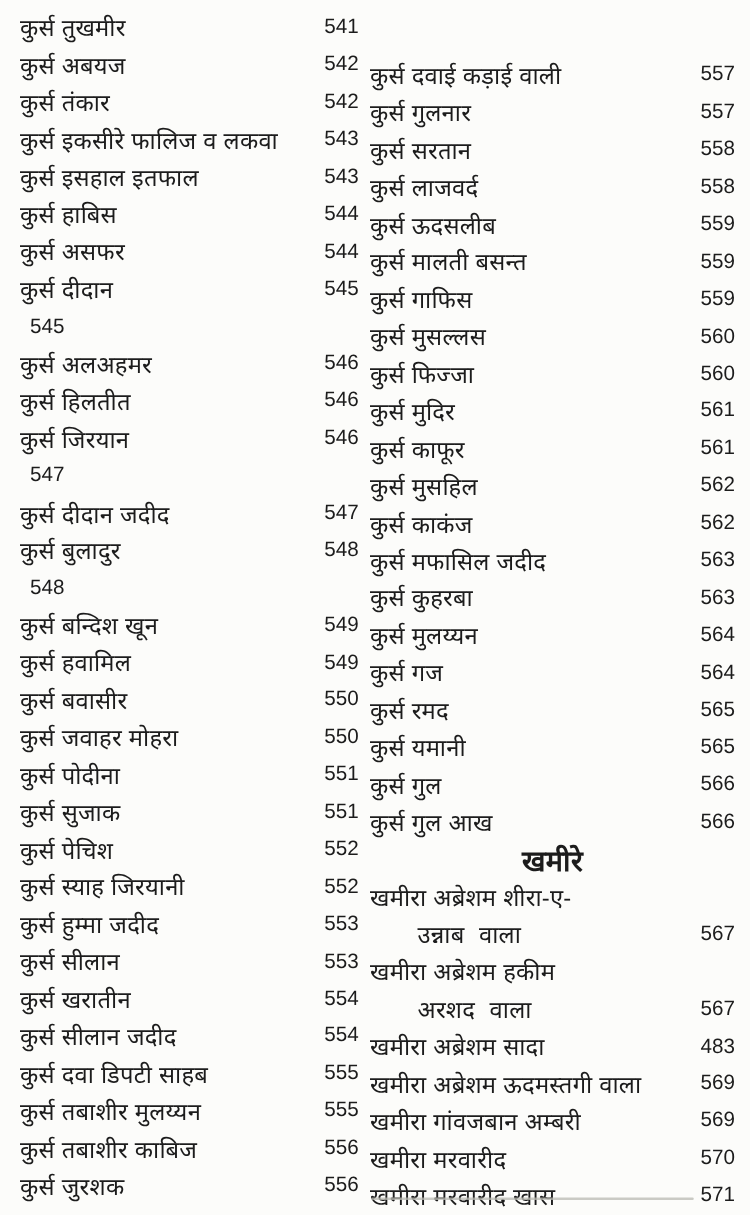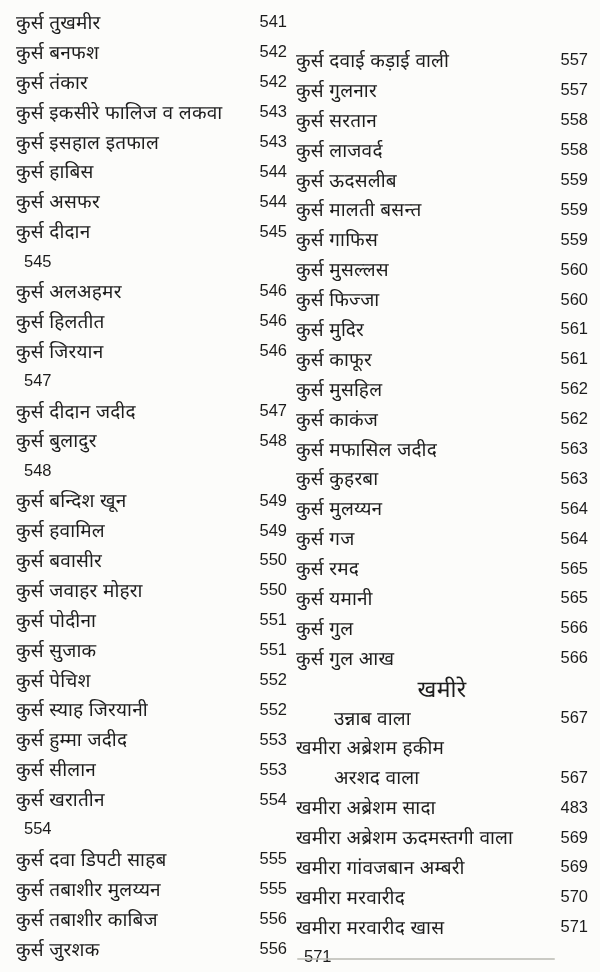--- a/index.html
+++ b/index.html
@@ -49,27 +49,28 @@
     overflow: visible;
   }
   .row .page {
     font-size: 16.5px;
     flex: 0 0 auto;
     padding-left: 8px;
     font-variant-numeric: lining-nums;
   }
   .row.indent .title {
     padding-left: 38px;
+    font-family: Liberation Mono, monospace;
   }
   .row.heading-row {
     justify-content: center;
   }
   .row.heading-row .heading {
     font-size: 23px;
-    font-weight: normal;
+    font-weight: bold;
     letter-spacing: 0.3px;
   }
   .scan-line {
     position: absolute;
     left: 297px;
     top: 958px;
     width: 258px;
     height: 2px;
     background: #b9b9b2;
     opacity: 0.75;
@@ -79,21 +80,21 @@
 </head>
 <body>
 
 <div class="page-wrap">
   <div class="col col-left">
       <div class="row">
         <span class="title">कुर्स तुखमीर</span>
         <span class="page">541</span>
       </div>
       <div class="row">
-        <span class="title">कुर्स बनफश</span>
+        <span class="title">कुर्स अबयज</span>
         <span class="page">542</span>
       </div>
       <div class="row">
         <span class="title">कुर्स तंकार</span>
         <span class="page">542</span>
       </div>
       <div class="row">
         <span class="title">कुर्स इकसीरे फालिज व लकवा</span>
         <span class="page">543</span>
       </div>
@@ -180,20 +181,21 @@
       </div>
       <div class="row">
         <span class="title">कुर्स सीलान</span>
         <span class="page">553</span>
       </div>
       <div class="row">
         <span class="title">कुर्स खरातीन</span>
         <span class="page">554</span>
       </div>
       <div class="row">
+        <span class="title">कुर्स सीलान जदीद</span>
         <span class="page">554</span>
       </div>
       <div class="row">
         <span class="title">कुर्स दवा डिपटी साहब</span>
         <span class="page">555</span>
       </div>
       <div class="row">
         <span class="title">कुर्स तबाशीर मुलय्यन</span>
         <span class="page">555</span>
       </div>
@@ -286,20 +288,23 @@
       <div class="row">
         <span class="title">कुर्स गुल</span>
         <span class="page">566</span>
       </div>
       <div class="row">
         <span class="title">कुर्स गुल आख</span>
         <span class="page">566</span>
       </div>
       <div class="row heading-row">
         <span class="heading">खमीरे</span>
+      </div>
+      <div class="row">
+        <span class="title">खमीरा अब्रेशम शीरा-ए-</span>
       </div>
       <div class="row indent">
         <span class="title">उन्नाब वाला</span>
         <span class="page">567</span>
       </div>
       <div class="row">
         <span class="title">खमीरा अब्रेशम हकीम</span>
       </div>
       <div class="row indent">
         <span class="title">अरशद वाला</span>

